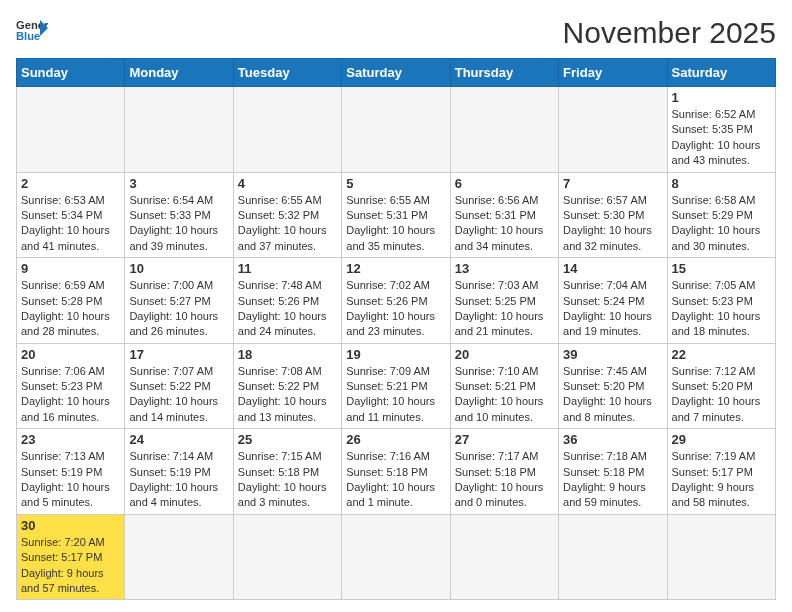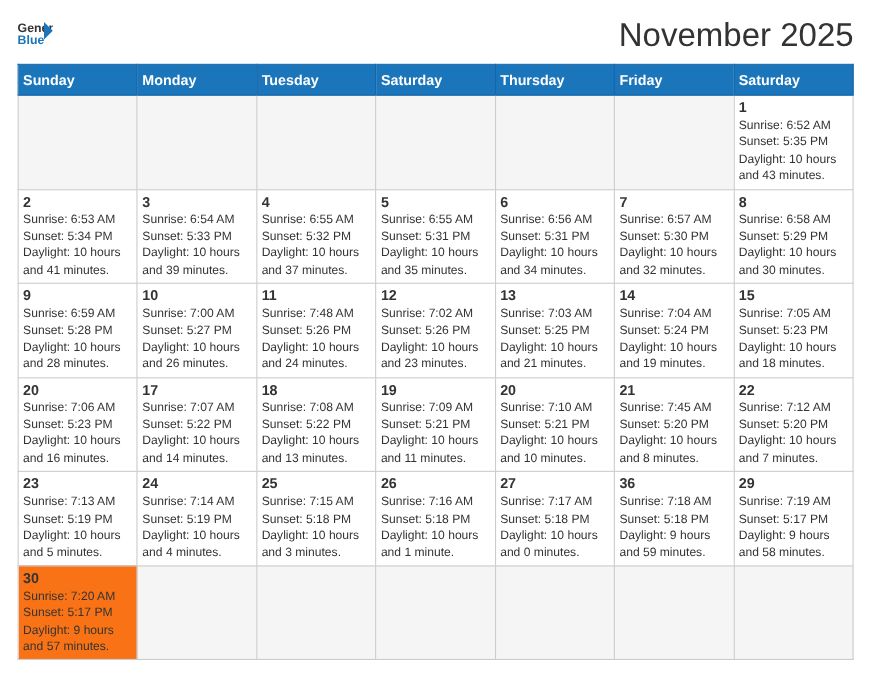--- a/index.html
+++ b/index.html
@@ -70,21 +70,21 @@
       color: #333;
       display: block;
       margin-bottom: 2px;
     }
     .day-info {
       font-size: 11px;
       color: #333;
       line-height: 1.4;
     }
     .last-row td {
-      background: #f97316;
+      background: #fde047;
     }
   </style>
 </head>
 <body>
 
 <div class="header">
   <div class="logo">
     <svg class="logo-icon" viewBox="0 0 40 35">
       <text x="0" y="16" font-size="14" font-family="Arial" font-weight="bold" fill="#333">General</text>
       <text x="0" y="30" font-size="14" font-family="Arial" font-weight="bold" fill="#1a75bb">Blue</text>
@@ -236,21 +236,21 @@
 Sunset: 5:21 PM
 Daylight: 10 hours and 11 minutes.</div>
         </td>
         <td>
           <span class="day-number">20</span>
           <div class="day-info">Sunrise: 7:10 AM
 Sunset: 5:21 PM
 Daylight: 10 hours and 10 minutes.</div>
         </td>
         <td>
-          <span class="day-number">21</span>
+          <span class="day-number">39</span>
           <div class="day-info">Sunrise: 7:45 AM
 Sunset: 5:20 PM
 Daylight: 10 hours and 8 minutes.</div>
         </td>
         <td>
           <span class="day-number">22</span>
           <div class="day-info">Sunrise: 7:12 AM
 Sunset: 5:20 PM
 Daylight: 10 hours and 7 minutes.</div>
         </td>

